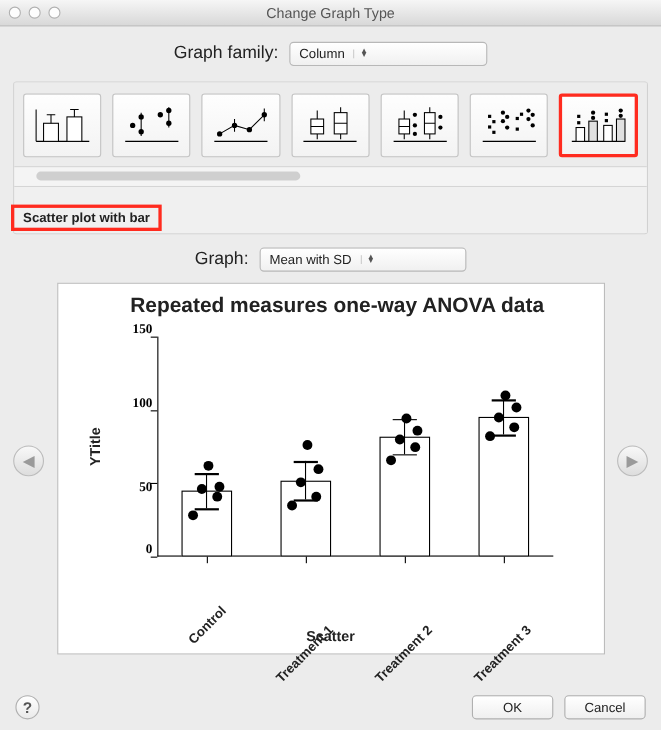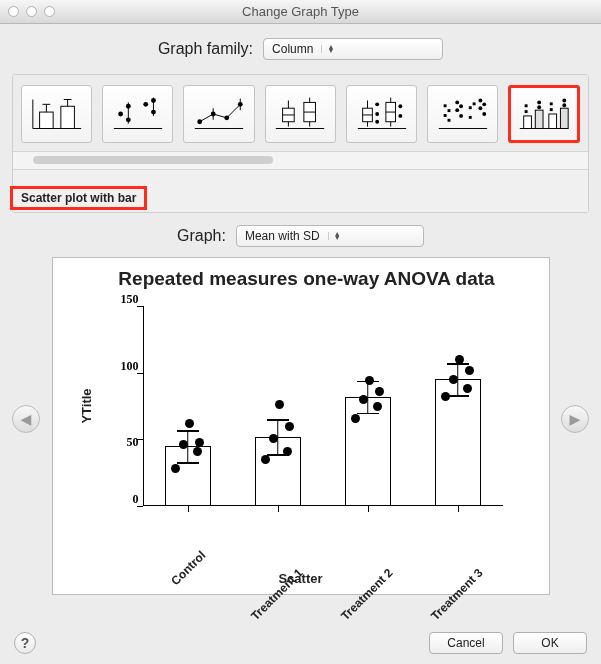--- a/index.html
+++ b/index.html
@@ -436,18 +436,18 @@
 <div class="nav-arrow nav-right">
   <span>▶</span>
 </div>
 
 <div class="footer">
   <div class="help">
     <span>?</span>
   </div>
   <div class="spacer"></div>
   <div class="btn">
+    <span>OK</span>
+  </div>
+  <div class="btn">
     <span>Cancel</span>
   </div>
-  <div class="btn">
-    <span>OK</span>
-  </div>
 </div>
 
 </body></html>

